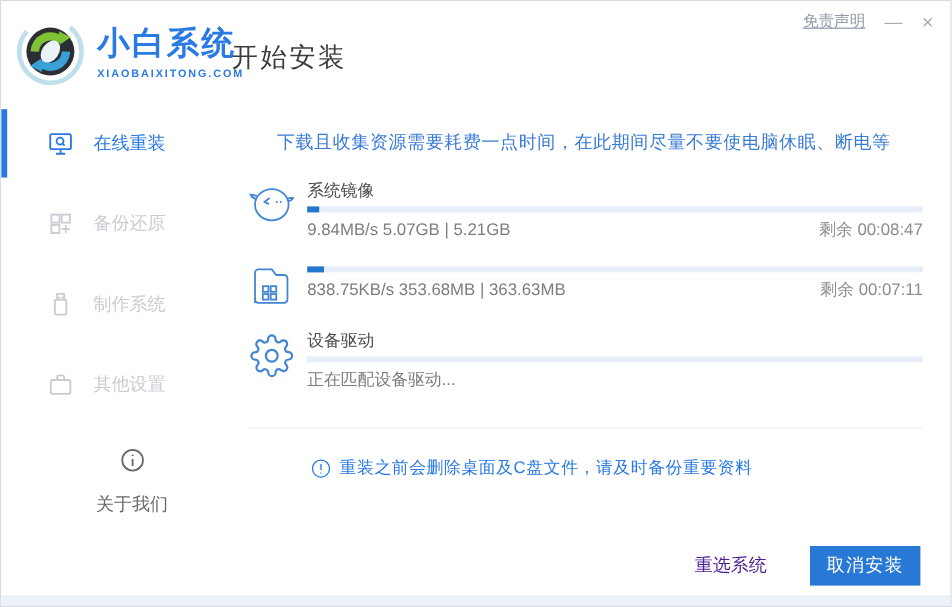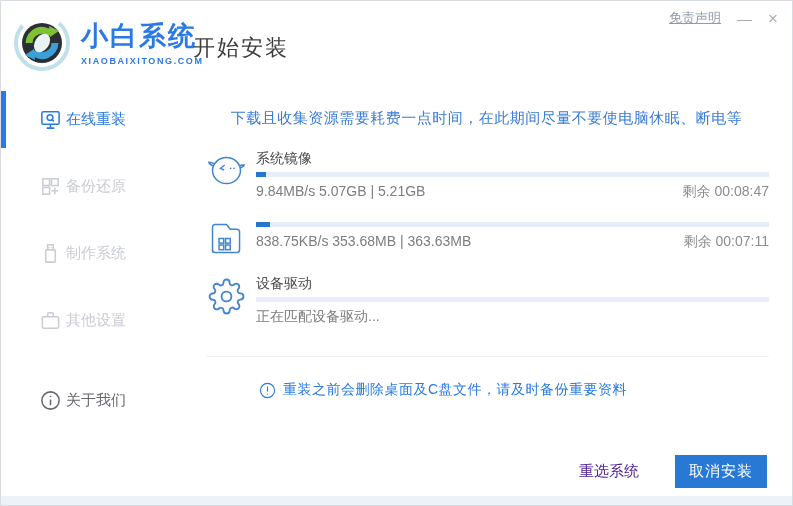--- a/index.html
+++ b/index.html
@@ -15,26 +15,26 @@
   .logo-title { color:#2a7ae4; font-size:27px; font-weight:bold; letter-spacing:2px; line-height:30px; }
   .logo-sub { color:#2a7ae4; font-size:9px; font-weight:bold; letter-spacing:1.6px; margin-top:5px; }
   .page-title { position:absolute; left:192px; top:32px; font-size:22px; color:#3d3d3d; font-weight:500; letter-spacing:2px; }
   .win-controls { position:absolute; top:8px; right:14px; display:flex; align-items:center; gap:16px;justify-content:space-between; }
   .disclaimer { font-size:13px; color:#909aa8; text-decoration:underline; cursor:pointer; }
   .btn-min, .btn-close { color:#a9adb3; font-size:15px; cursor:pointer; line-height:15px; }
   .btn-close { font-size:17px; }
 
   
   .sidebar { position:absolute; top:90px; left:0; width:180px; bottom:9px; background:#fff; }
-  .side-item { position:relative; height:57px; margin-bottom:10px; display:flex; align-items:center; padding-left:38px; gap:4px; font-size:15px; color:#c9ccd2; cursor:pointer; }
+  .side-item { position:relative; height:57px; margin-bottom:10px; display:flex; align-items:center; padding-left:38px; gap:16px; font-size:15px; color:#c9ccd2; cursor:pointer; }
   .side-item .s-icon { width:23px; height:23px; display:flex; align-items:center; justify-content:center; }
   .side-item svg { width:23px; height:23px; stroke:currentColor; fill:none; stroke-width:1.6; }
   .side-item.active { color:#2a7ae4; }
   .side-item.active::before { content:""; position:absolute; left:0; top:0; width:5px; height:57px; background:#2a7ae4; }
-  .side-item.about { color:#65696f; margin-top:23px; }
+  .side-item.about { color:#65696f; margin-top:23px;flex-direction:column; }
 
   
   .content { position:absolute; top:90px; left:180px; right:0; bottom:9px; background:#fff; }
   .top-notice { margin-top:18px; text-align:center; font-size:15px; color:#3a7bd5; letter-spacing:0.5px; }
   .tasks { margin-top:22px; padding:0 23px 0 25px; }
   .task-row { display:flex; margin-bottom:16px; }
   .task-icon { width:41px; height:41px; flex:0 0 41px; margin-right:9px; margin-top:1px; }
   .task-icon svg { width:41px; height:41px; stroke:#4285d2; fill:none; stroke-width:1.6; }
   .task-body { flex:1; min-width:0; }
   .task-name { font-size:14px; color:#4c4c4c; line-height:17px; }

